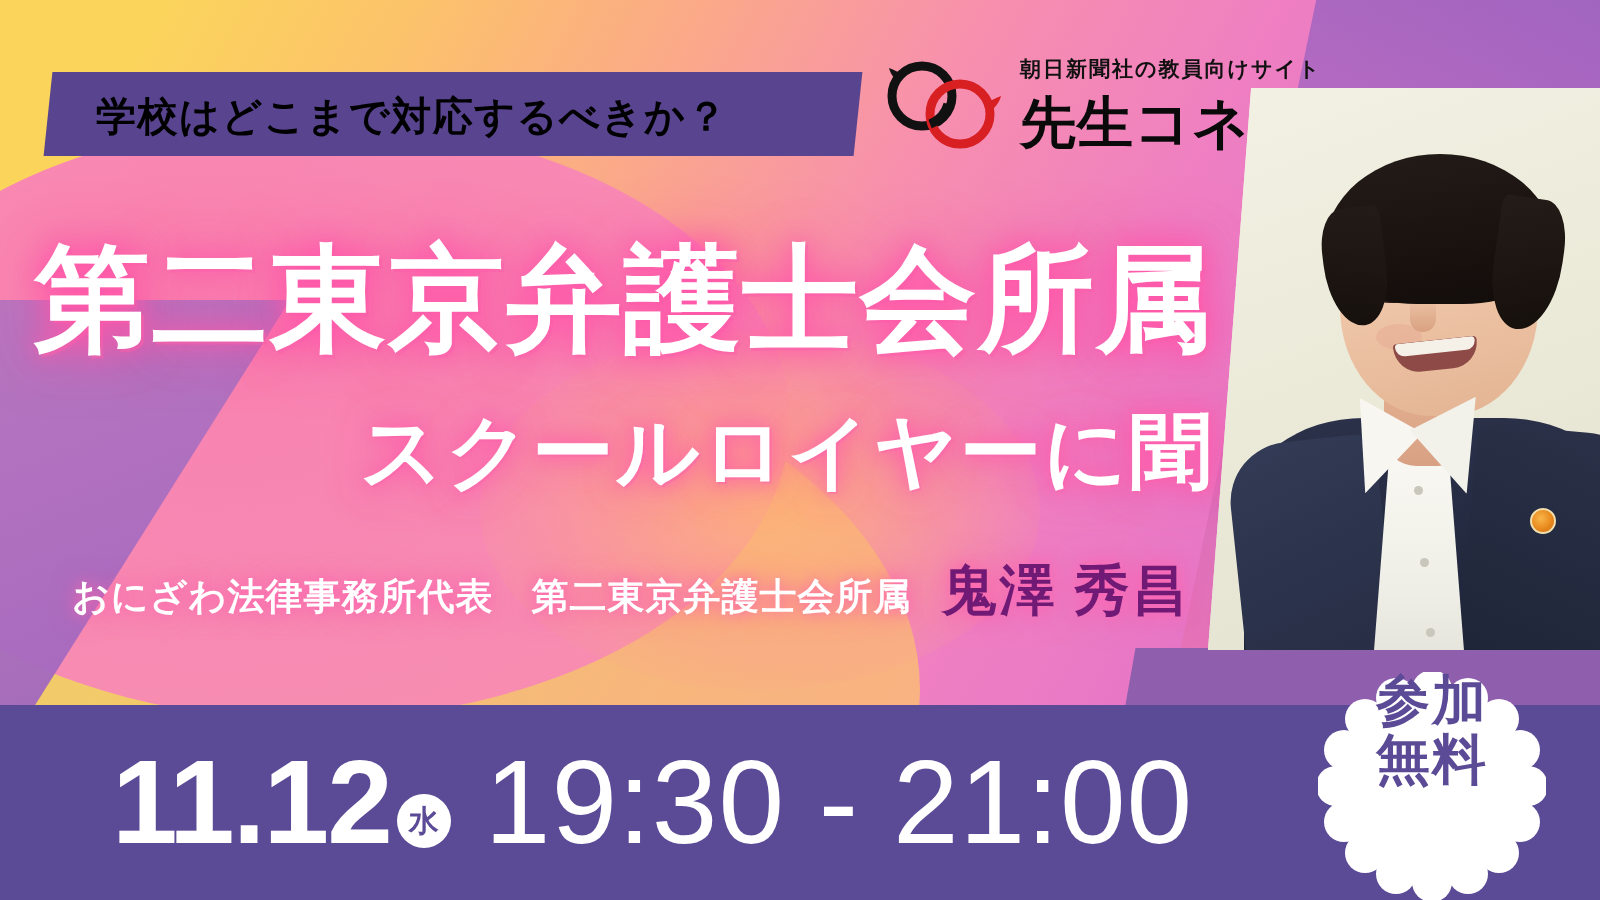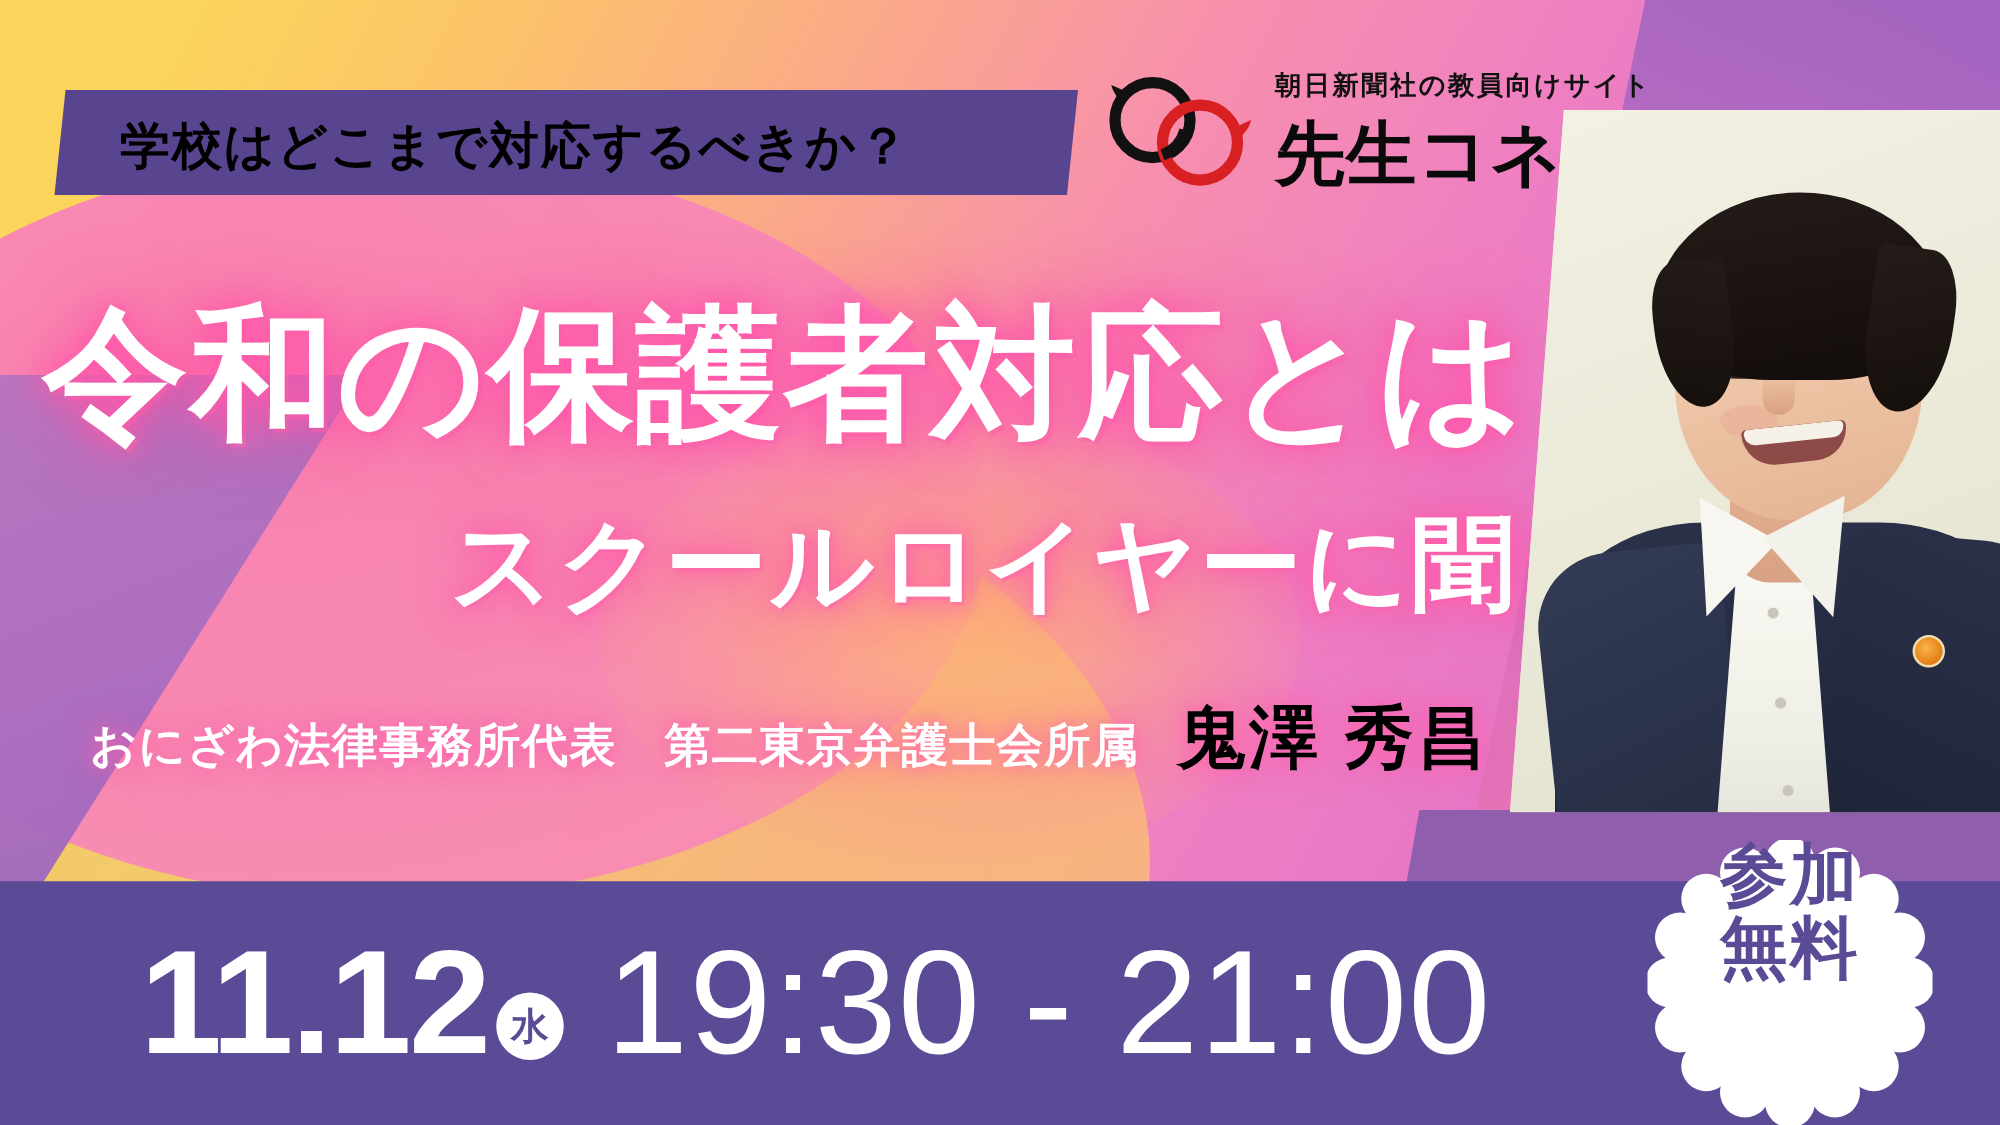--- a/index.html
+++ b/index.html
@@ -192,30 +192,31 @@
   
   .speaker-row {
     position: absolute;
     left: 72px;
     top: 554px;
     display: flex;
     align-items: baseline;
     gap: 30px;
     z-index: 7;
     white-space: nowrap;
+    font-family: Liberation Serif, serif;
   }
   .speaker-affil {
     color: #ffffff;
     font-size: 37px;
     font-weight: bold;
     letter-spacing: 1px;
     text-shadow: 0 0 14px rgba(255,100,175,.85), 0 0 26px rgba(255,90,170,.55);
   }
   .speaker-name {
-    color: #000000;
+    color: #701a75;
     font-size: 55px;
     font-weight: bold;
     letter-spacing: 3px;
     text-shadow: 0 0 16px rgba(255,100,175,.9), 0 0 30px rgba(255,90,170,.6);
   }
 
   
   .photo-panel {
     position: absolute;
     left: 1208px;
@@ -476,21 +477,21 @@
         <path d="M55 36 A30 30 0 0 1 66 52 A30 30 0 0 0 55 36 Z" fill="none"></path>
         <path d="M46 72 A30 30 0 0 0 64 52" fill="none" stroke="#111111" stroke-width="9"></path>
       </svg>
     </div>
     <div class="logo-text-block">
       <span class="logo-kicker">朝日新聞社の教員向けサイト</span>
       <span class="logo-title">先生コネクト</span>
     </div>
   </div>
 
-  <div class="headline">令和の保護者対応とは</div>
+  <div class="headline">第二東京弁護士会所属</div>
   <div class="subhead">スクールロイヤーに聞く</div>
 
   <div class="speaker-row">
     <span class="speaker-affil">おにざわ法律事務所代表　第二東京弁護士会所属</span>
     <span class="speaker-name">鬼澤 秀昌</span>
   </div>
 
   <div class="photo-panel">
     <div class="photo-inner">
       <div class="ph-bg"></div>

